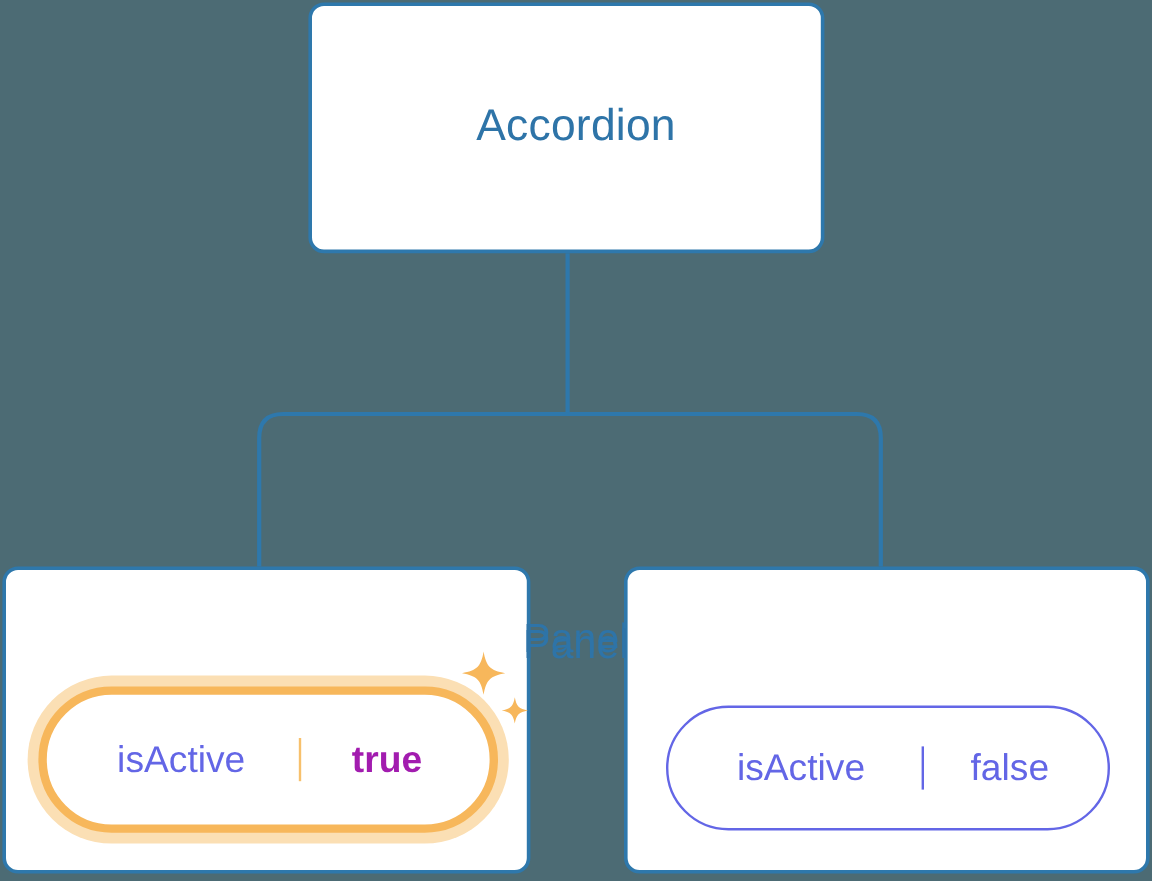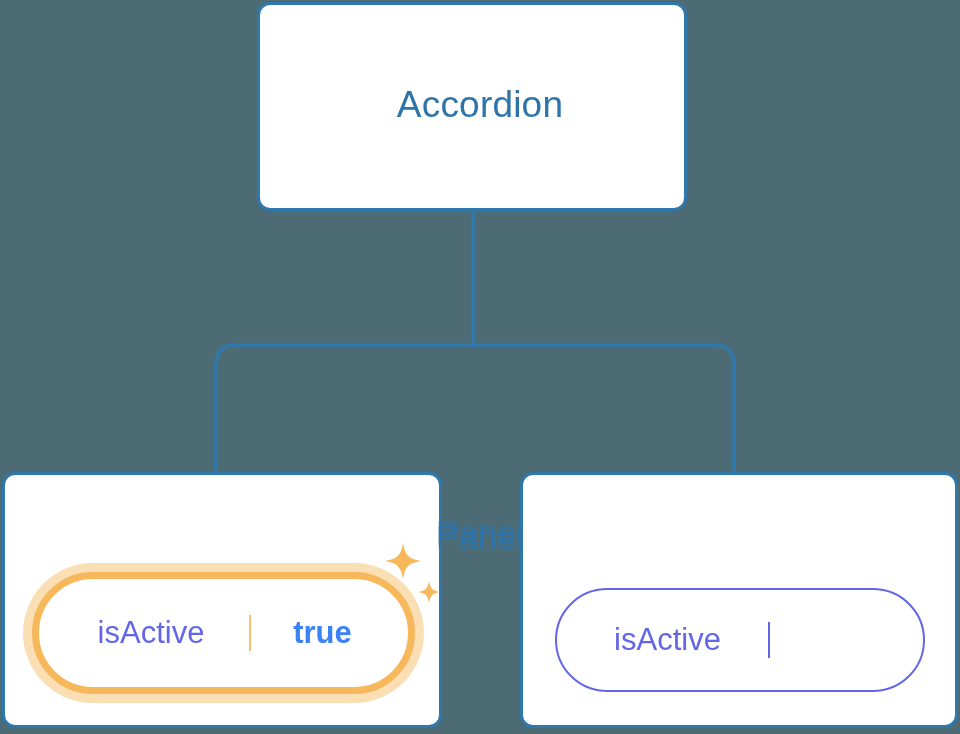--- a/index.html
+++ b/index.html
@@ -110,21 +110,21 @@
     color: #6366e6;
   }
   #pill-left .prop-key {
     width: 212px;
     border-right: 2px solid #f7c06c;
     padding-left: 14px;
   }
   #pill-left .prop-val {
     flex: 1;
     font-weight: bold;
-    color: #3b82f6;
+    color: #a21caf;
     padding-right: 14px;
   }
 
   
   #pill-right {
     left: 555px;
     top: 588px;
     width: 370px;
     height: 104px;
     border-radius: 52px;
@@ -178,15 +178,16 @@
   <svg id="sparkles" viewBox="0 0 70 76" xmlns="http://www.w3.org/2000/svg">
     <path d="M25 6 C27.2 18.5 30.5 21.8 43 24 C30.5 26.2 27.2 29.5 25 42 C22.8 29.5 19.5 26.2 7 24 C19.5 21.8 22.8 18.5 25 6 Z" fill="#f7b75b"></path>
     <path d="M51 44 C52.4 51.6 54.4 53.6 62 55 C54.4 56.4 52.4 58.4 51 66 C49.6 58.4 47.6 56.4 40 55 C47.6 53.6 49.6 51.6 51 44 Z" fill="#f7b75b"></path>
   </svg>
 
   <div class="node-card" id="node-panel-right"></div>
   <div class="node-title" id="panel-right-title">Panel</div>
 
   <div class="prop-pill" id="pill-right">
     <div class="prop-cell prop-key">isActive</div>
+    <div class="prop-cell prop-val">false</div>
   </div>
 
 </div>
 
 </body></html>

